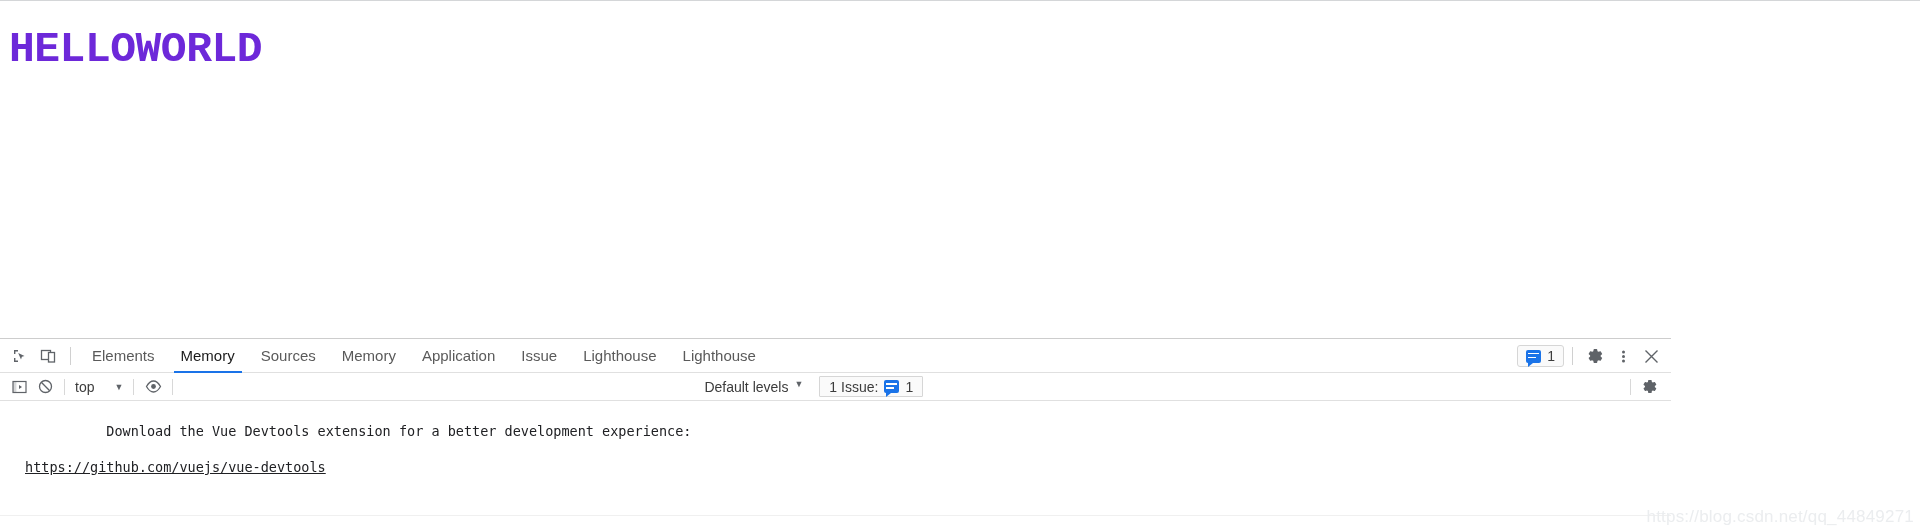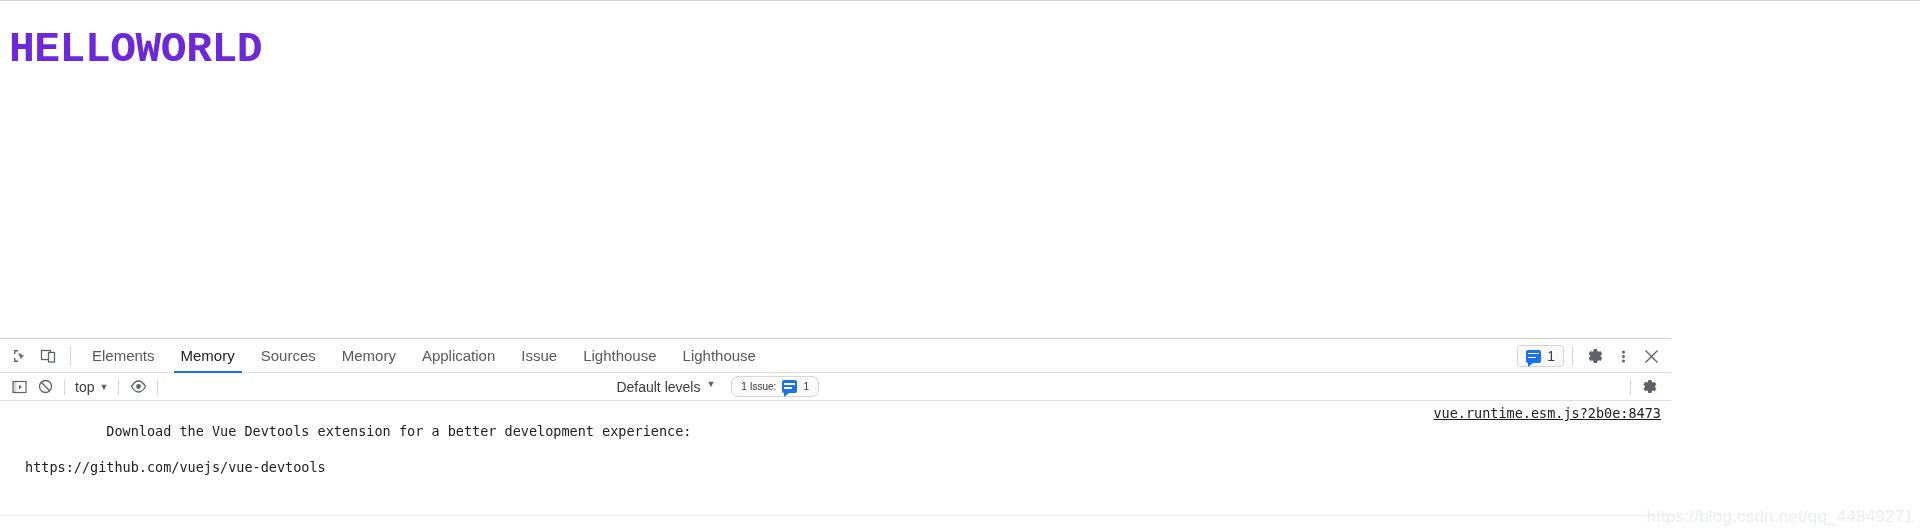--- a/index.html
+++ b/index.html
@@ -144,21 +144,21 @@
     width: 26px; height: 22px;
     display: flex; align-items: center; justify-content: center;
     cursor: pointer;
   }
   .fb-sep {
     width: 1px; height: 16px;
     background: #d8d8d8;
     margin: 0 6px;
   }
   .ctx-select {
-    display: flex; align-items: center; gap: 5px;
+    display: flex; align-items: center; gap: 20px;
     font-size: 14px;
     color: #3c3c3c;
     padding: 0 4px;
     cursor: pointer;
     white-space: nowrap;
   }
   .caret {
     font-size: 9px;
     color: #5f6368;
     line-height: 1;
@@ -175,35 +175,35 @@
     color: #202124;
     border: 1px solid #d4d4d4;
     border-radius: 2px;
     background: #ffffff;
     outline: none;
     margin-top: 48px;
   }
   .filter-input::placeholder { color: #868686; }
   .levels {
     display: flex; align-items: flex-start; gap: 6px;
-    margin-left: 45px;
+    margin-left: 118px;
     font-size: 14px;
     color: #3c3c3c;
     cursor: pointer;
     white-space: nowrap;
   }
   .issue-btn {
     display: flex; align-items: center; gap: 6px;
     margin-left: 16px;
     height: 21px;
     padding: 0 9px;
     border: 1px solid #d6d6d6;
-    border-radius: 7px;
+    border-radius: 1px;
     background: #fafafa;
-    font-size: 10px;
+    font-size: 14px;
     color: #3c3c3c;
     cursor: pointer;
     white-space: nowrap;
   }
   .fb-right {
     position: absolute;
     right: 8px; top: 0;
     height: 28px;
     display: flex; align-items: center;
   }
@@ -223,20 +223,21 @@
     padding: 3px 10px 3px 25px;
     border-bottom: 1px solid #f0f0f0;
     font-family: "DejaVu Sans Mono", monospace;
     font-size: 13.5px;
     line-height: 18px;
     color: #202124;
   }
   .log-text { white-space: pre-wrap; }
   .log-text a {
     color: #202124;
+    text-decoration: underline;
     display: block;
     cursor: pointer;
   }
   .log-src {
     flex: 0 0 auto;
     margin-left: 20px;
     color: #202124;
     text-decoration: underline;
     font-family: "DejaVu Sans Mono", monospace;
     font-size: 13.5px;
@@ -408,20 +409,19 @@
     </div>
 
     <div class="console-body">
 
 
       <div class="log-row">
         <div class="log-text">
           <span>Download the Vue Devtools extension for a better development experience:</span>
           <a>https://github.com/vuejs/vue-devtools</a>
         </div>
-        <div class="log-src">vue.runtime.esm.js?2b0e:8473</div>
       </div>
 
     </div>
   </div>
 
   <div class="watermark">https://blog.csdn.net/qq_44849271</div>
 </div>
 
 </body></html>

